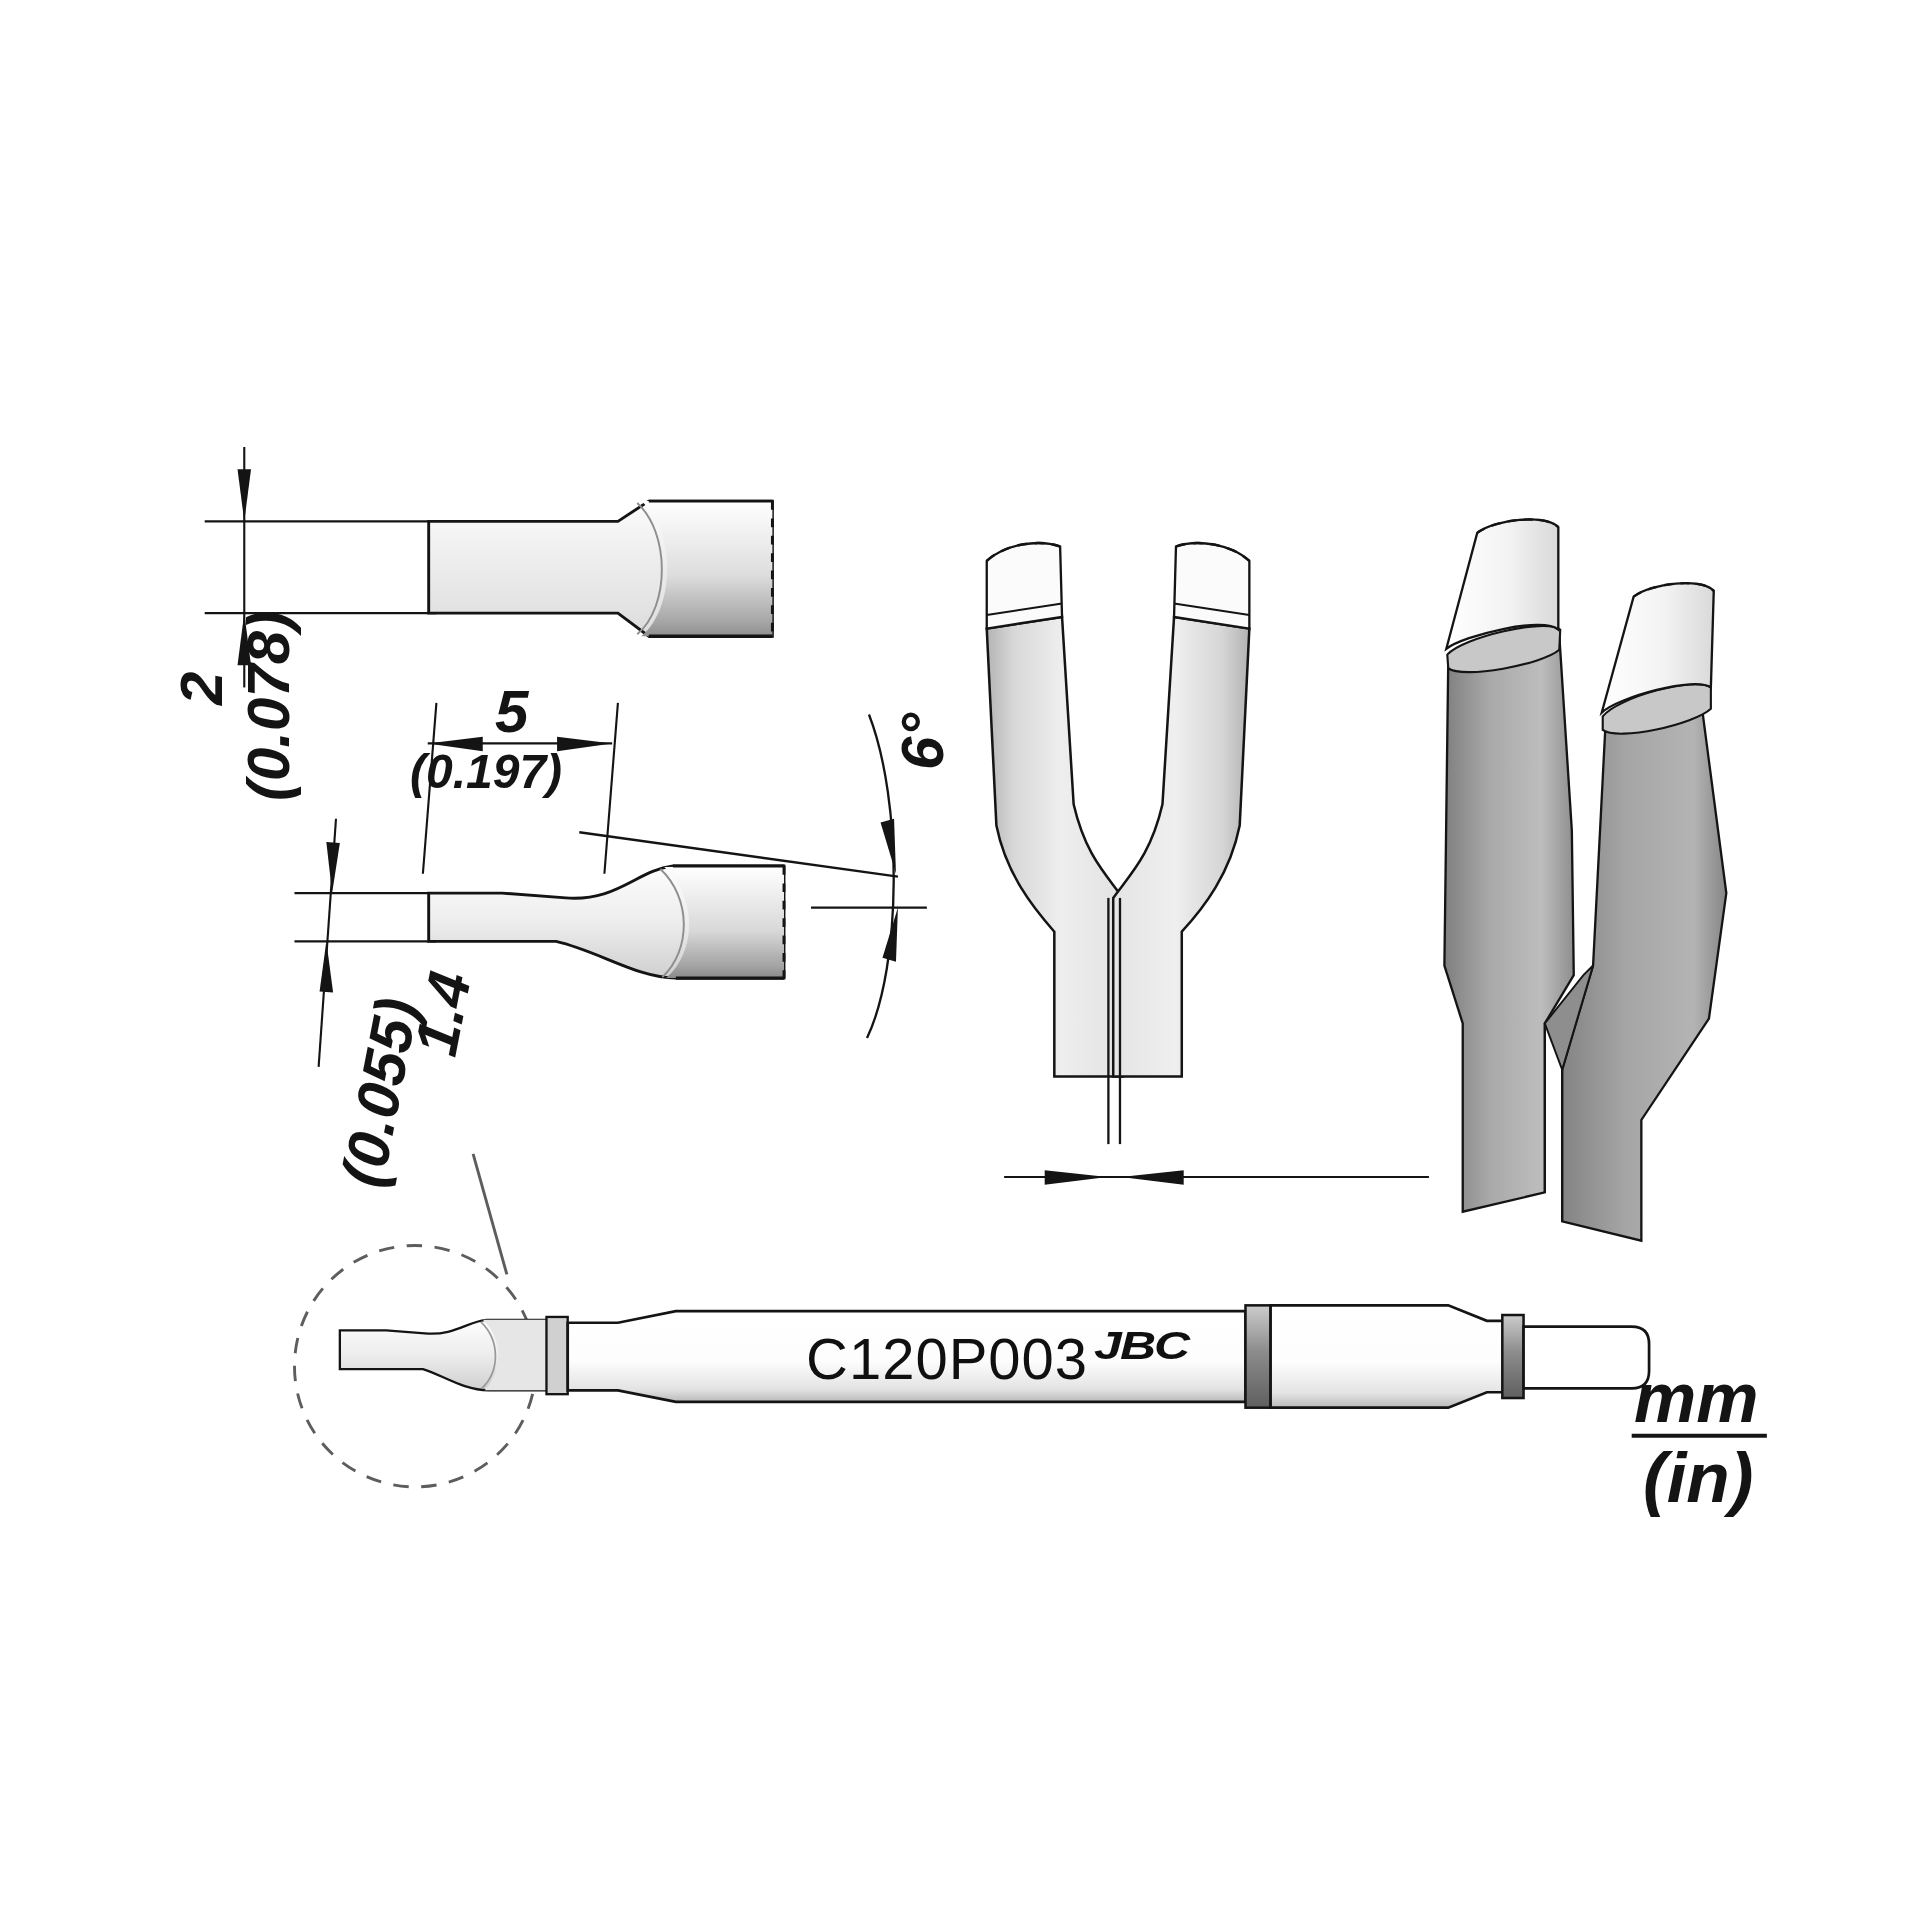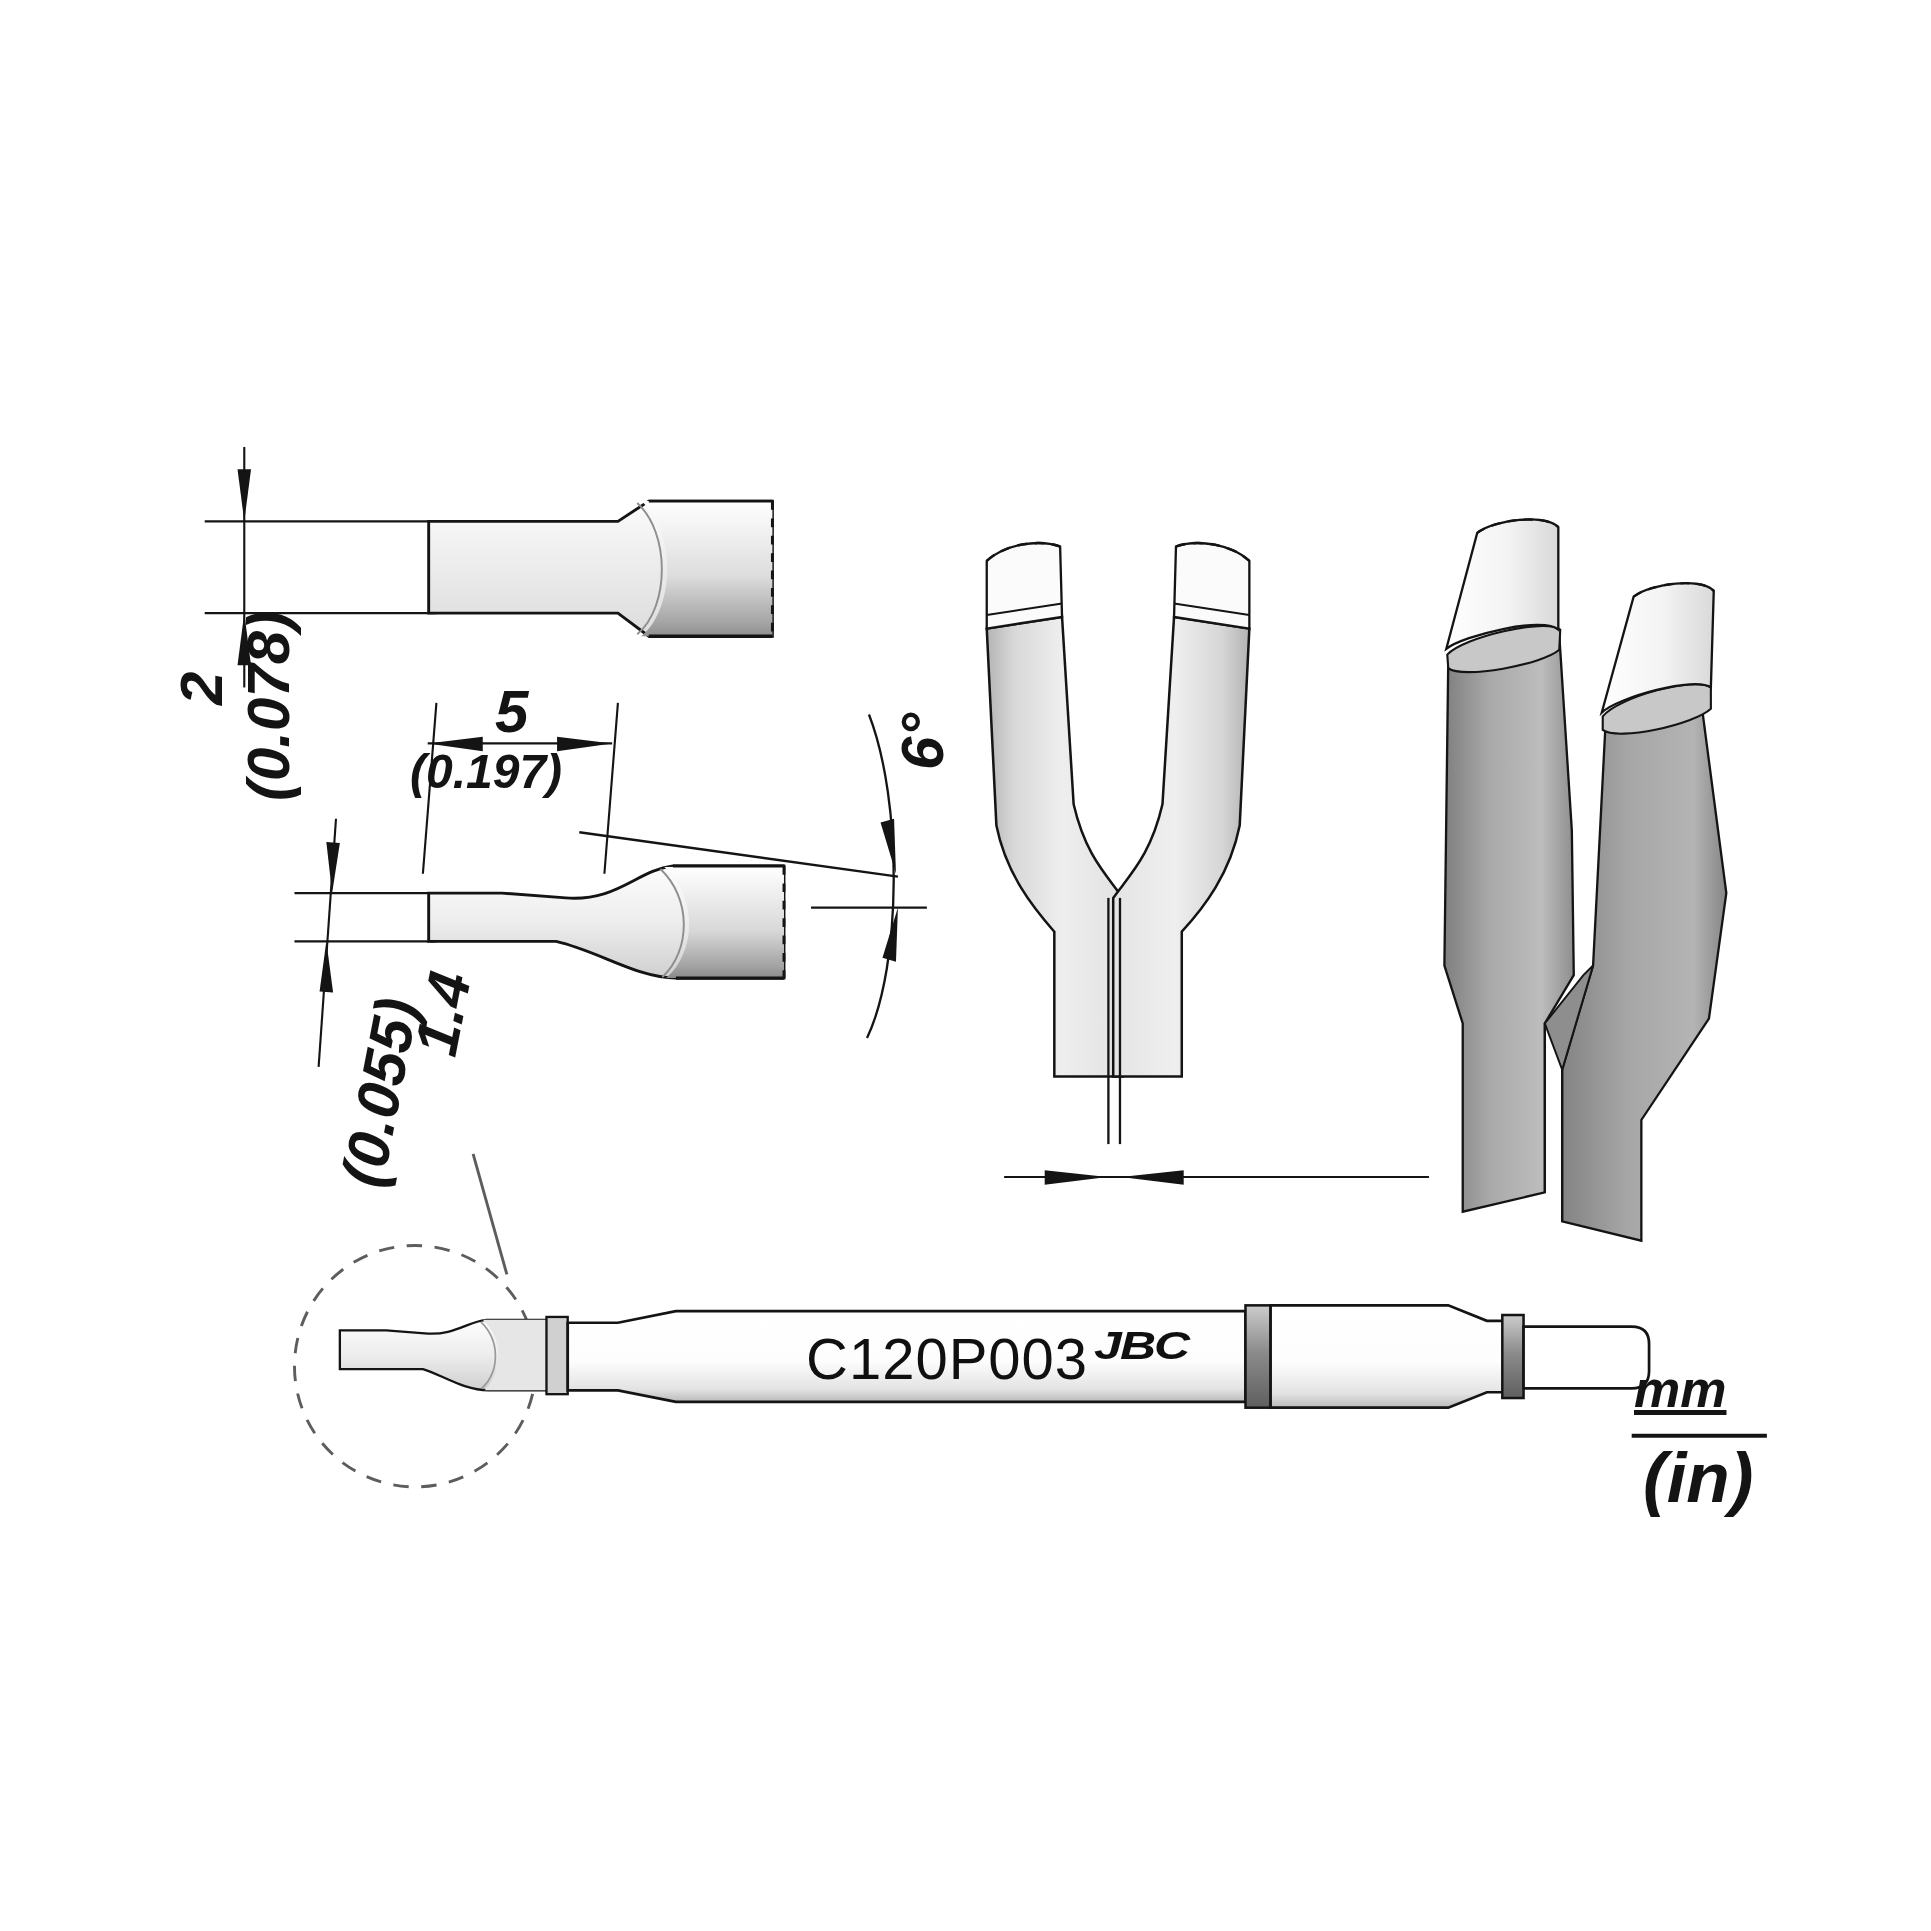--- a/index.html
+++ b/index.html
@@ -254,17 +254,17 @@
   <div class="dimtext" style="left:406px;top:1049px;font-size:60px;transform:rotate(-79deg);transform-origin:left top;">1.4</div>
   <div class="dimtext" style="left:333px;top:1180px;font-size:60px;transform:rotate(-79deg);transform-origin:left top;">(0.055)</div>
 
   <div class="dimtext" style="left:893px;top:770px;font-size:60px;transform:rotate(-90deg);transform-origin:left top;"><span>6</span><span>°</span></div>
 
 
   <div class="partlabel" style="left:806px;top:1325px;font-size:58px;letter-spacing:1px;">C120P003</div>
 
   <div class="partlabel" style="left:1094px;top:1323px;font-size:50px;font-weight:bold;font-style:italic;letter-spacing:-1.9px;transform:scaleY(0.78);transform-origin:left top;">JBC</div>
 
-  <div class="dimtext" style="left:1634px;top:1363px;font-size:52px;text-decoration:underline;">mm</div>
+  <div class="dimtext" style="left:1634px;top:1363px;font-size:70px;">mm</div>
   <div class="dimtext" style="left:1643px;top:1442px;font-size:71px;">(in)</div>
 
 </div>
 
 
 </body></html>

